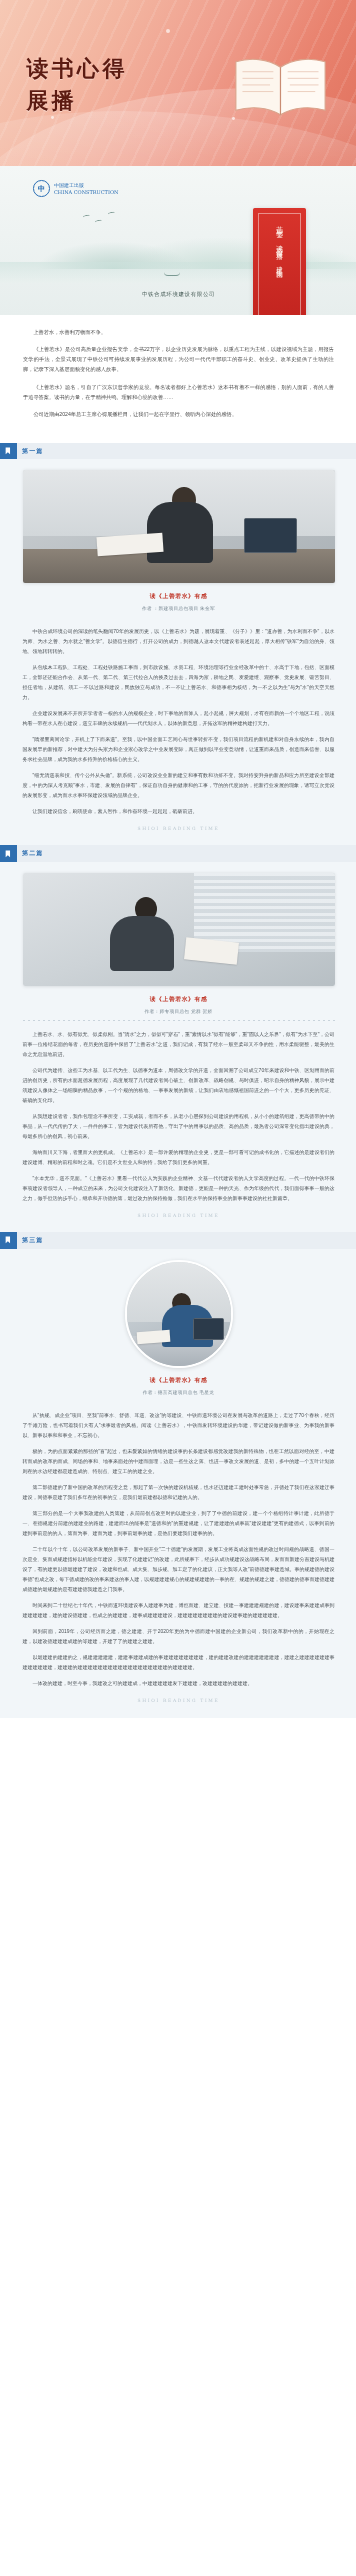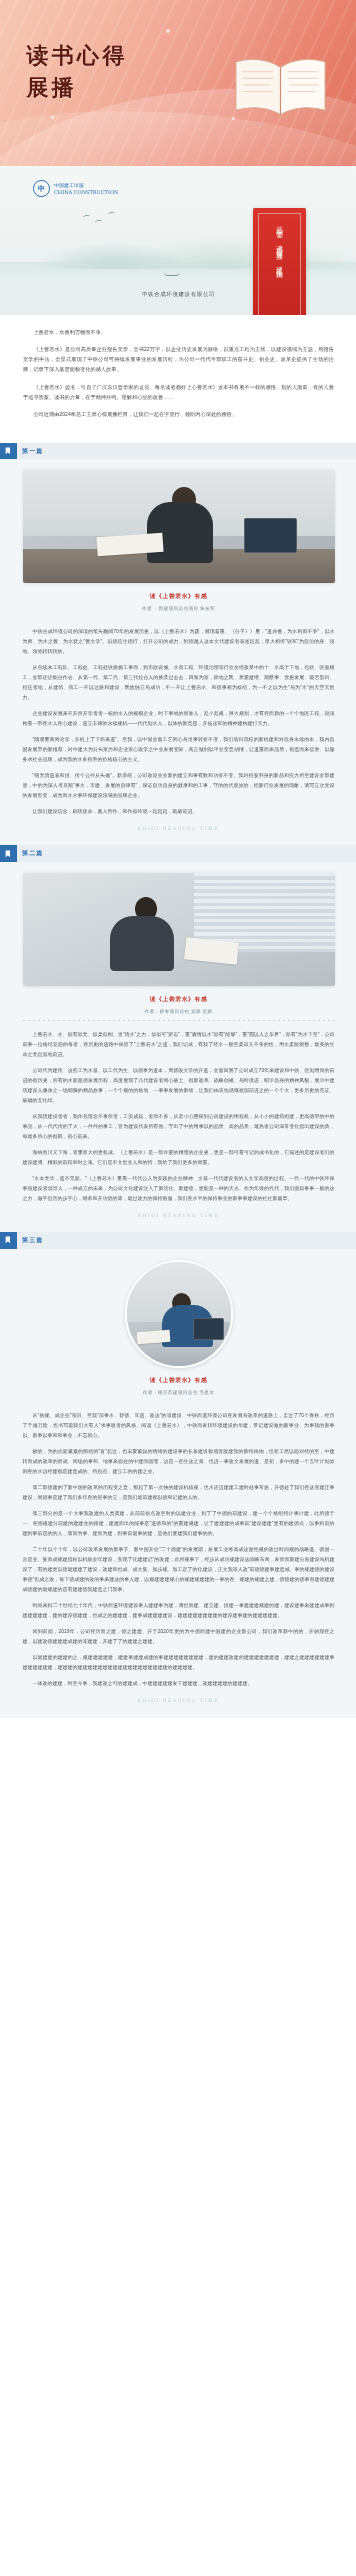--- a/index.html
+++ b/index.html
@@ -34,21 +34,21 @@
   }
   .hero-wave2 {
     position: absolute; left: -20%; top: 68%;
     width: 140%; height: 121px;
     background: linear-gradient(180deg, rgba(255,255,255,0.16), rgba(255,255,255,0));
     border-radius: 50% 50% 0 0 / 60% 60% 0 0;
     transform: rotate(4deg);
   }
   .hero-title {
     position: absolute;
-    left: 26.5px; top: 40px;
+    left: 26.5px; top: 53px;
     color: #5c1b12;
     font-family: "DejaVu Serif", serif;
     font-weight: bold;
     font-size: 22px;
     letter-spacing: 3.3px;
     line-height: 1.45;
     text-shadow: 0 0.6px 0 rgba(255,255,255,0.35);
   }
   .hero-title .l2 { display: block; }
   .hero-book {

